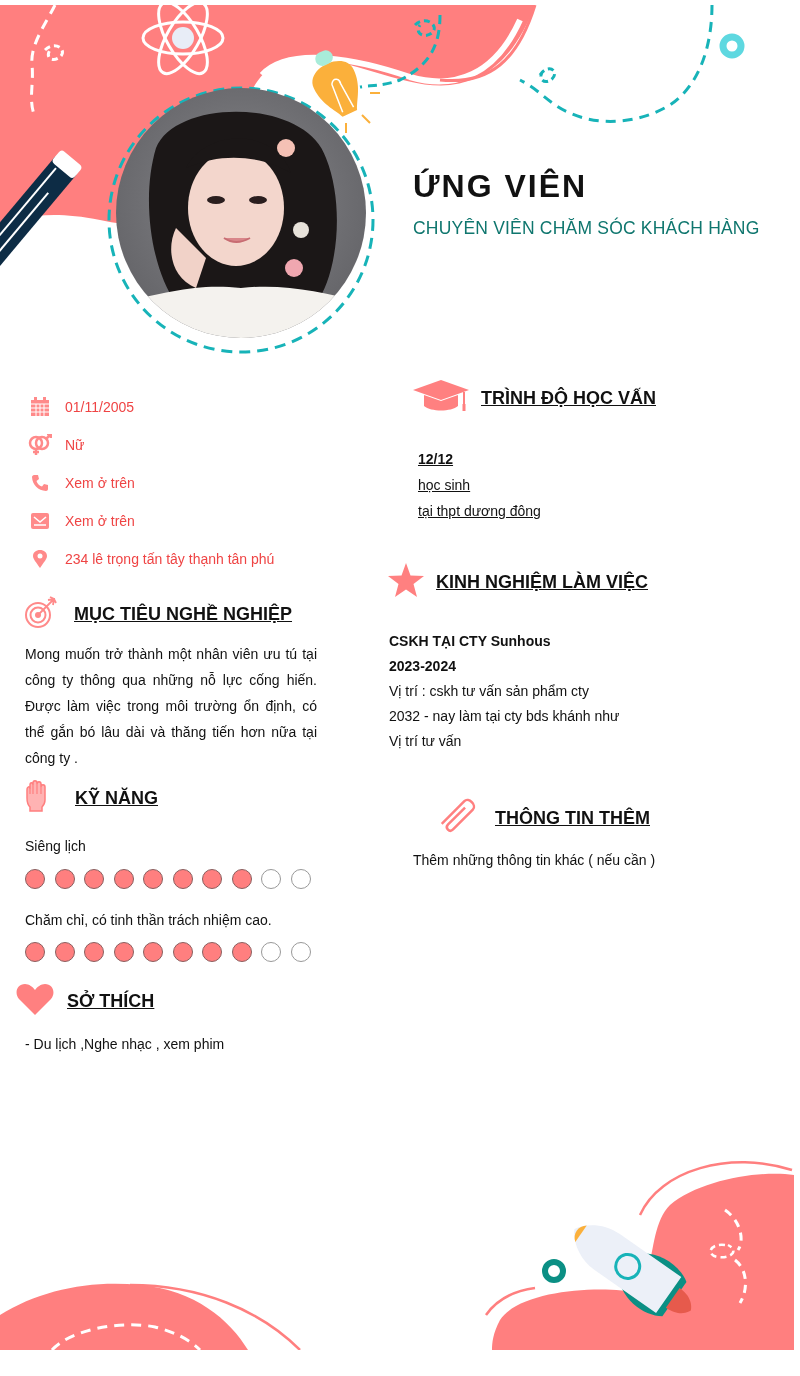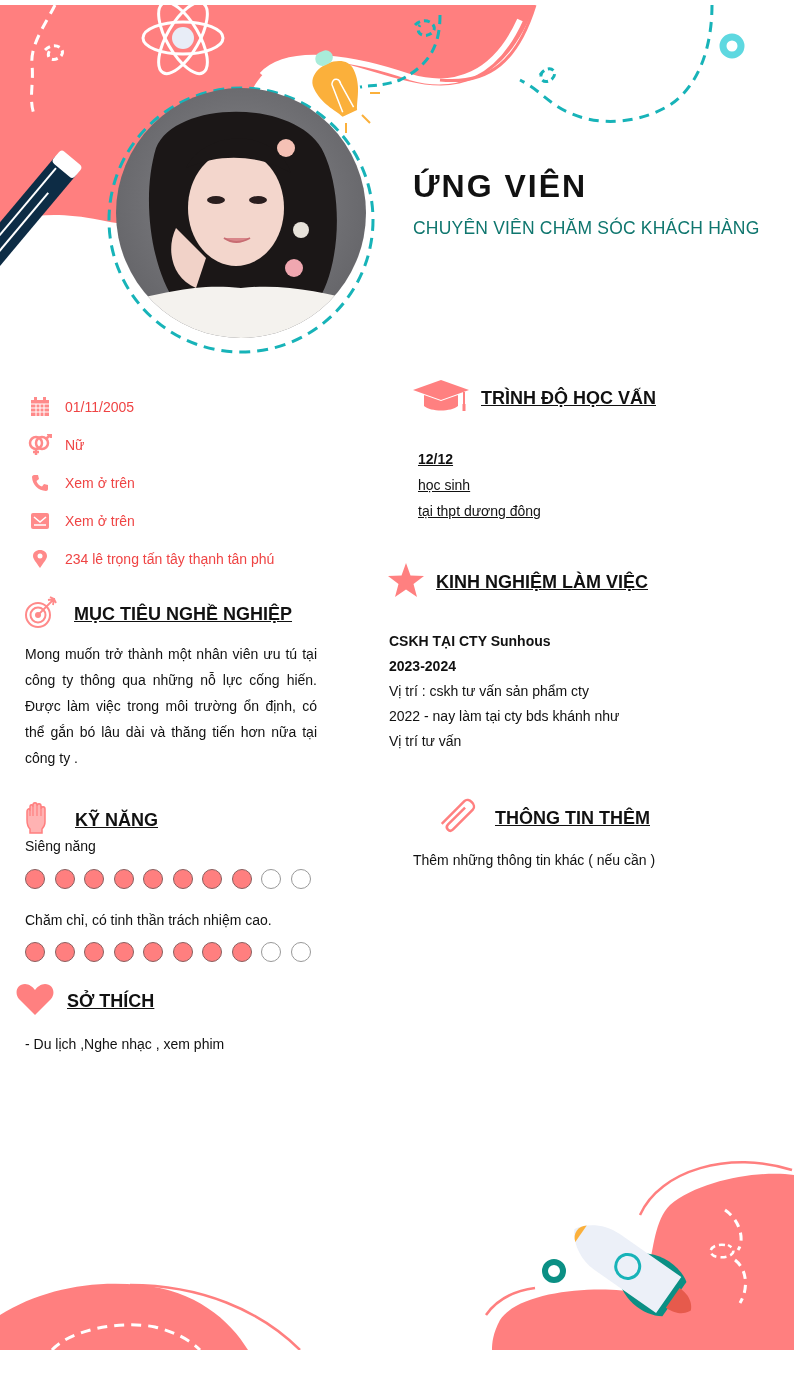--- a/index.html
+++ b/index.html
@@ -151,30 +151,30 @@
           <circle cx="14" cy="20" r="12" fill="none" stroke="#ff8a8a" stroke-width="2"></circle>
           <circle cx="14" cy="20" r="7.5" fill="none" stroke="#ff8a8a" stroke-width="2"></circle>
           <circle cx="14" cy="20" r="3" fill="#ff8a8a"></circle>
           <path d="M14 20 L30 4 M26 2 L30 4 L32 8 M24 5 L30 4 L29 10" stroke="#ff8a8a" stroke-width="1.8" fill="none"></path>
         </svg>
     </span>
     <span class="h">MỤC TIÊU NGHỀ NGHIỆP</span>
   </div>
   <div class="body-text justify" style="left:25px; top:636px; width:292px;">Mong muốn trở thành một nhân viên ưu tú tại công ty thông qua những nỗ lực cống hiến. Được làm việc trong môi trường ổn định, có thể gắn bó lâu dài và thăng tiến hơn nữa tại công ty .</div>
 
-  <div class="sec-head" style="left:24px; top:797px;">
+  <div class="sec-head" style="left:24px; top:775px;">
     <span style="width:51px; display:inline-block;">
       <svg width="24" height="32" viewBox="0 0 24 32">
           <path d="M3 10 C3 6 6 6 6 9 V5 C6 2 9 2 9 5 V3 C9 0 13 0 13 3 V4 C13 1 17 1 17 4 V7 C17 4 21 4 21 7 V20 C21 24 19 26 18 27 V31 H6 V27 C4 25 3 22 3 18 Z" fill="#ffb3b3" stroke="#ff7f7f" stroke-width="1.5"></path>
           <path d="M6 9 V14 M9 5 V14 M13 4 V14 M17 7 V14" stroke="#ff7f7f" stroke-width="1.2"></path>
         </svg>
     </span>
     <span class="h">KỸ NĂNG</span>
   </div>
-  <div class="skill-label" style="top:833px;">Siêng năng</div>
+  <div class="skill-label" style="top:833px;">Siêng lịch</div>
   <div class="dots" style="top:864px;">
     <span class="dot on"></span>
     <span class="dot on"></span>
     <span class="dot on"></span>
     <span class="dot on"></span>
     <span class="dot on"></span>
     <span class="dot on"></span>
     <span class="dot on"></span>
     <span class="dot on"></span>
     <span class="dot off"></span>
@@ -228,21 +228,21 @@
       <svg width="36" height="34" viewBox="0 0 36 34">
           <path d="M18 0 L22.5 12.5 L36 13 L25.5 21 L29 34 L18 26.5 L7 34 L10.5 21 L0 13 L13.5 12.5 Z" fill="#ff8080"></path>
         </svg>
     </span>
     <span class="h">KINH NGHIỆM LÀM VIỆC</span>
   </div>
   <div class="body-text" style="left:389px; top:624px; line-height:25px;">
     <div class="bold">CSKH TẠI CTY Sunhous</div>
     <div class="bold">2023-2024</div>
     <div>Vị trí : cskh tư vấn sản phẩm cty</div>
-    <div>2022 - nay làm tại cty bds khánh như</div>
+    <div>2032 - nay làm tại cty bds khánh như</div>
     <div>Vị trí tư vấn</div>
   </div>
 
   <div class="sec-head" style="left:435px; top:790px;">
     <span style="width:60px; display:inline-block;">
       <svg width="46" height="42" viewBox="0 0 46 42">
           <g transform="rotate(-45 23 21)" fill="none" stroke="#ff8080" stroke-width="2.5">
             <path d="M6 15 H38 C44 15 44 27 38 27 H10 C5 27 5 20 10 20 H34"></path>
           </g>
         </svg>

